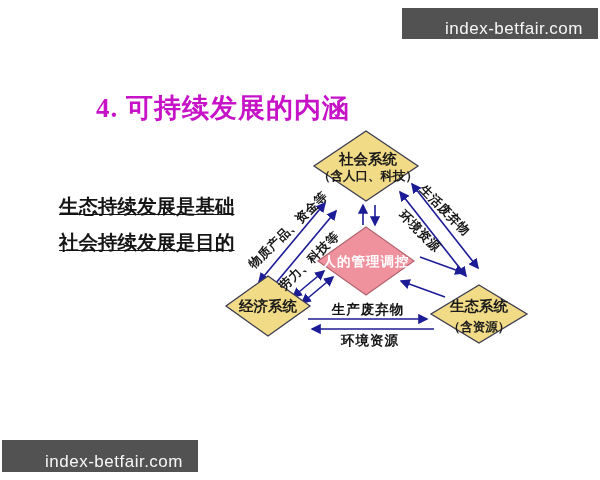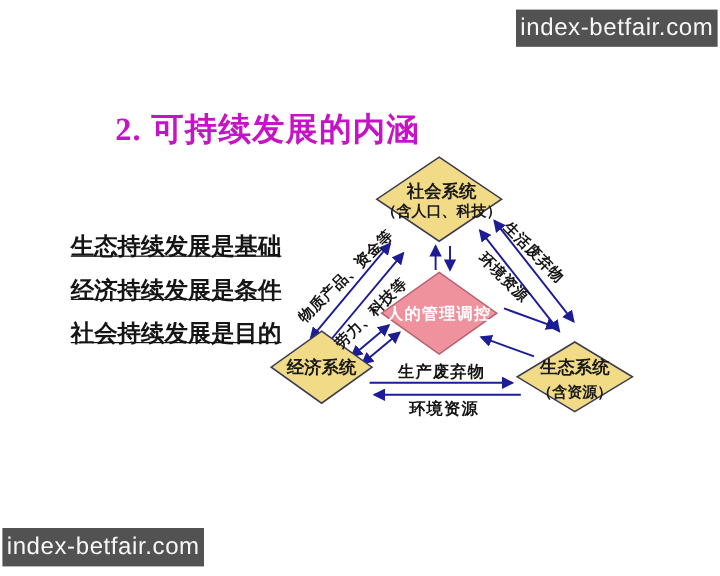--- a/index.html
+++ b/index.html
@@ -10,26 +10,27 @@
     overflow: hidden;
     font-family: "Liberation Sans", "DejaVu Sans", sans-serif;
   }
   .stage { position: absolute; inset: 0; }
 
   
   .wm-bar {
     position: absolute;
     background: #525252;
     color: #f7f7f7;
-    font-size: 20px;
+    font-size: 17px;
     letter-spacing: 0.5px;
     display: flex;
-    align-items: center;
+    align-items: flex-end;
     justify-content: center;
     font-family: "Liberation Sans", "DejaVu Sans", sans-serif;
+    padding-left: 28px;
   }
   .wm-top { top: 8px; right: 2px; width: 168px; height: 31px; }
   .wm-bottom { bottom: 8px; left: 2px; width: 168px; height: 32px; }
 
   
   .slide-title {
     position: absolute;
     left: 96px; top: 90px;
     font-size: 27px;
     font-weight: bold;
@@ -75,25 +76,24 @@
 
 <div class="stage">
 
   <div class="wm-bar wm-top">
     <span>index-betfair.com</span>
   </div>
   <div class="wm-bar wm-bottom">
     <span>index-betfair.com</span>
   </div>
 
-  <div class="slide-title">2. 可持续发展的内涵</div>
+  <div class="slide-title">4. 可持续发展的内涵</div>
 
   <div class="notes">
     <div class="note-line">生态持续发展是基础</div>
-    <div class="note-line">经济持续发展是条件</div>
     <div class="note-line">社会持续发展是目的</div>
   </div>
 
   <svg class="diagram" width="600" height="480" viewBox="0 0 600 480">
     <defs>
       <marker id="arr" viewBox="0 0 10 10" refX="8.5" refY="5" markerWidth="6.5" markerHeight="6.5" orient="auto-start-reverse">
         <path d="M0,0 L10,5 L0,10 z" fill="#1c1c96"></path>
       </marker>
     </defs>
 

